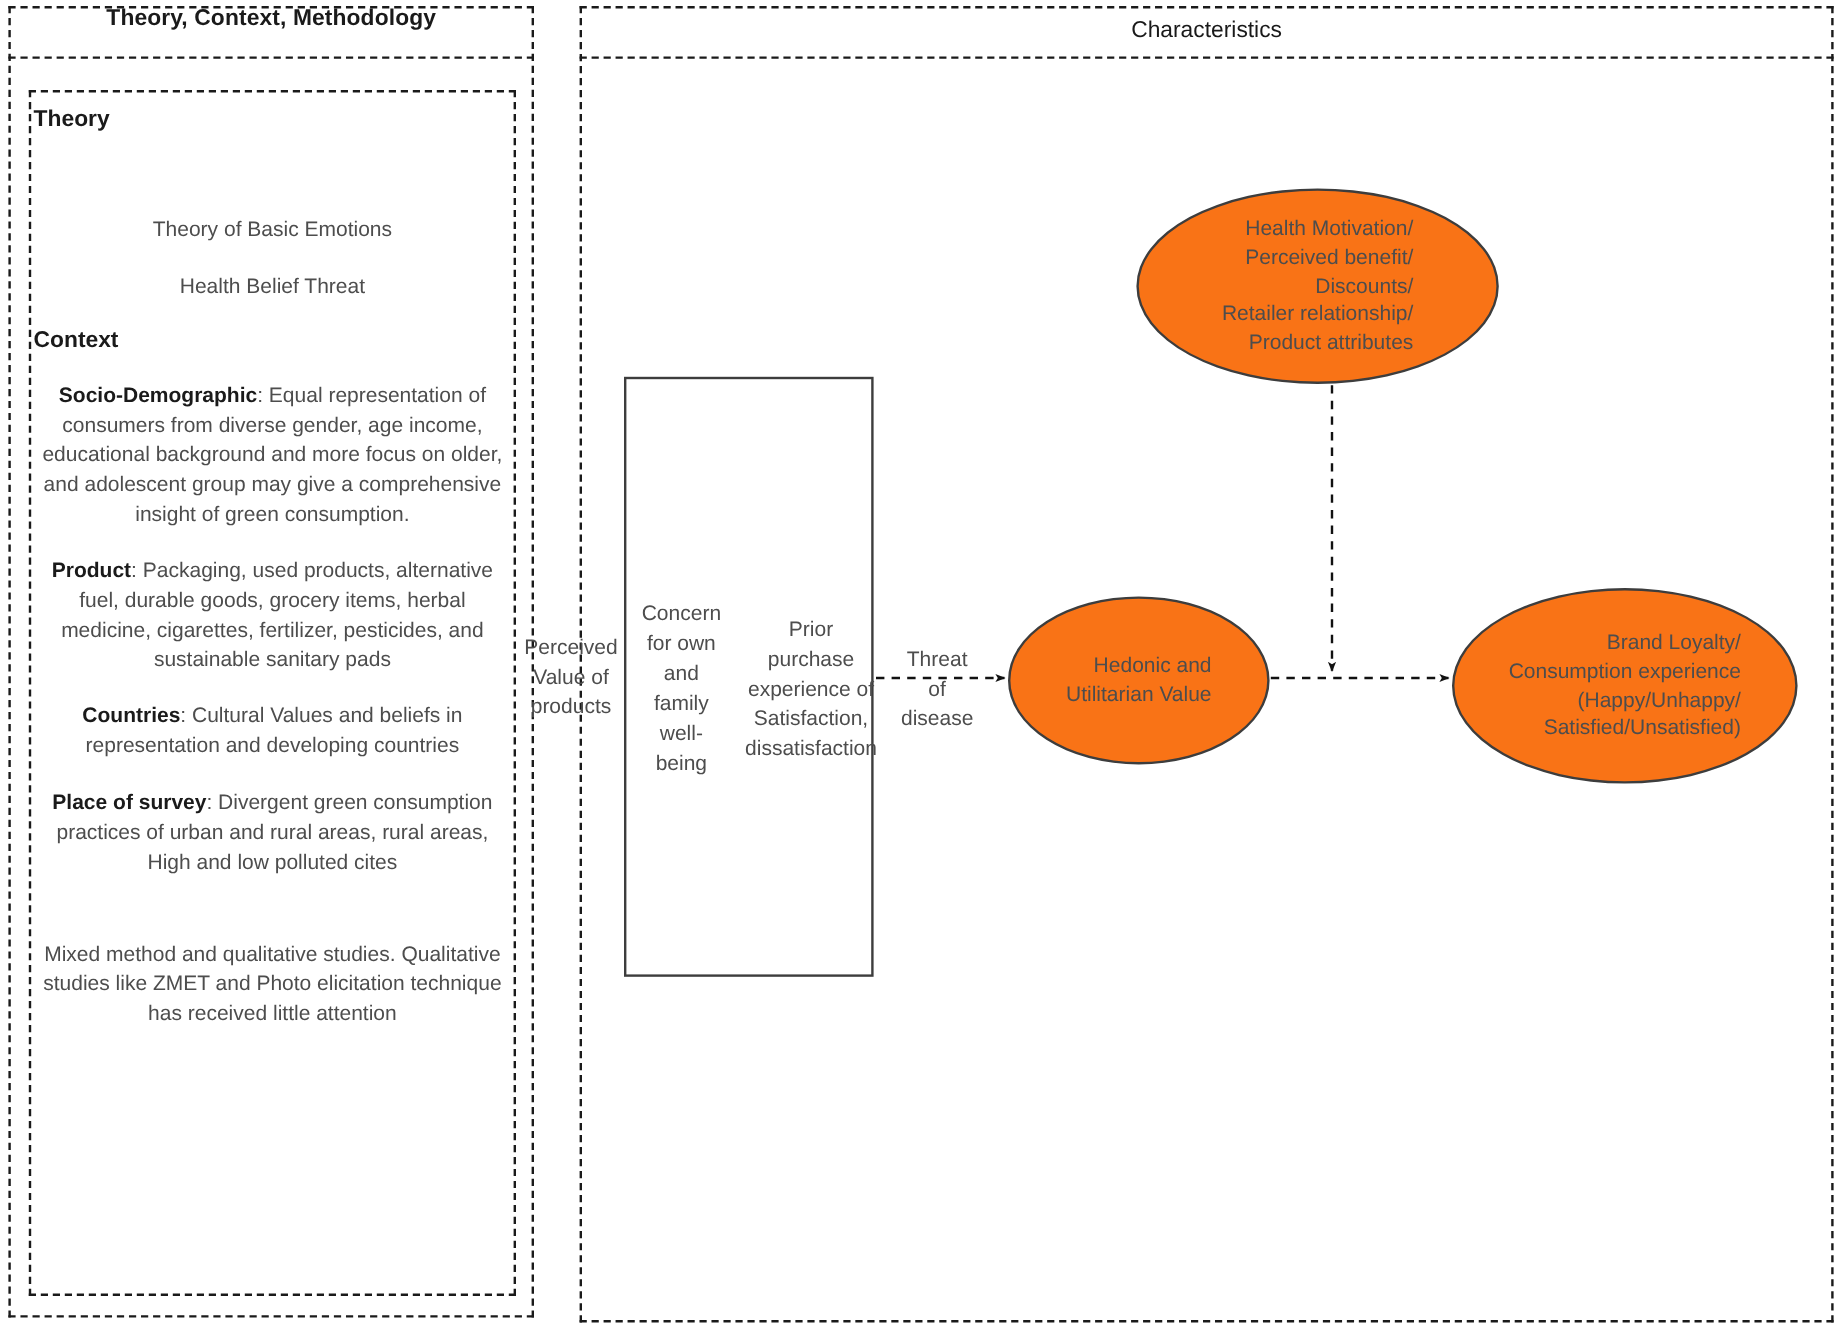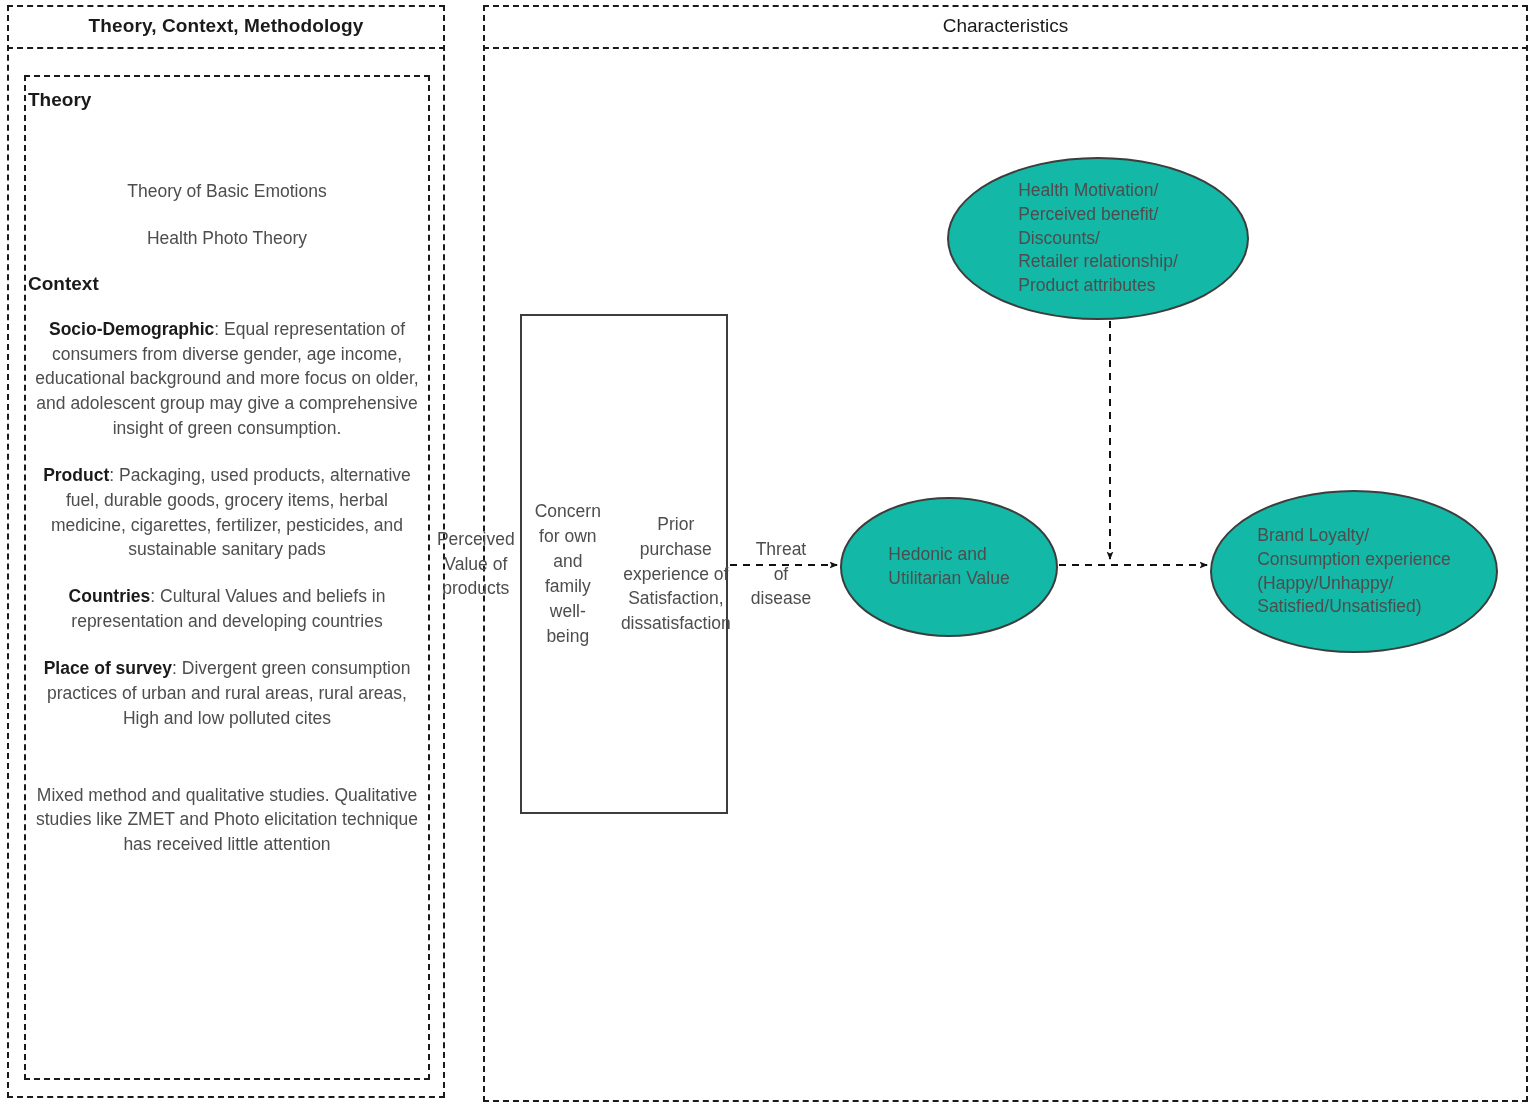--- a/index.html
+++ b/index.html
@@ -27,21 +27,20 @@
   }
   #left-panel-header {
     position: absolute;
     left: -2px;
     top: -2px;
     width: 438px;
     height: 44px;
     border-bottom: 2px dashed #1a1a1a;
     box-sizing: border-box;
     display: flex;
-    align-items: center;
     justify-content: center;
   }
   #left-panel-header .title {
     font-size: 19px;
     font-weight: bold;
     color: #1a1a1a;
     letter-spacing: 0.1px;
   }
 
   #inner-box {
@@ -138,26 +137,26 @@
     line-height: 1.42;
     padding: 0 10px;
   }
   #rect-node .line + .line { margin-top: 20px; }
 
   
   .ellipse {
     position: absolute;
     border: 2px solid #3d3d3d;
     border-radius: 50%;
-    background: #14b8a6;
+    background: #f97316;
     box-sizing: border-box;
     display: flex;
     align-items: center;
     justify-content: center;
-    text-align: left;
+    text-align: right;
   }
   .ellipse .etext {
     font-size: 17.5px;
     color: #4d4d4d;
     line-height: 1.36;
     padding: 0 8px;
   }
 
   #ellipse-drivers {
     left: 462px;
@@ -205,21 +204,21 @@
 
     <div class="gap-lg"></div>
 
 
     <div class="gap-xl"></div>
 
     <div class="body-text">Theory of Basic Emotions</div>
 
     <div class="gap-md"></div>
 
-    <div class="body-text">Health Photo Theory</div>
+    <div class="body-text">Health Belief Threat</div>
 
     <div class="gap-md"></div>
 
     <div class="sec-heading">Context</div>
 
     <div class="gap-md"></div>
 
     <div class="body-text"><b>Socio-Demographic</b><span>: Equal representation of consumers from diverse gender, age income, educational background and more focus on older, and adolescent group may give a comprehensive insight of green consumption.</span></div>
 
     <div class="gap-md"></div>

